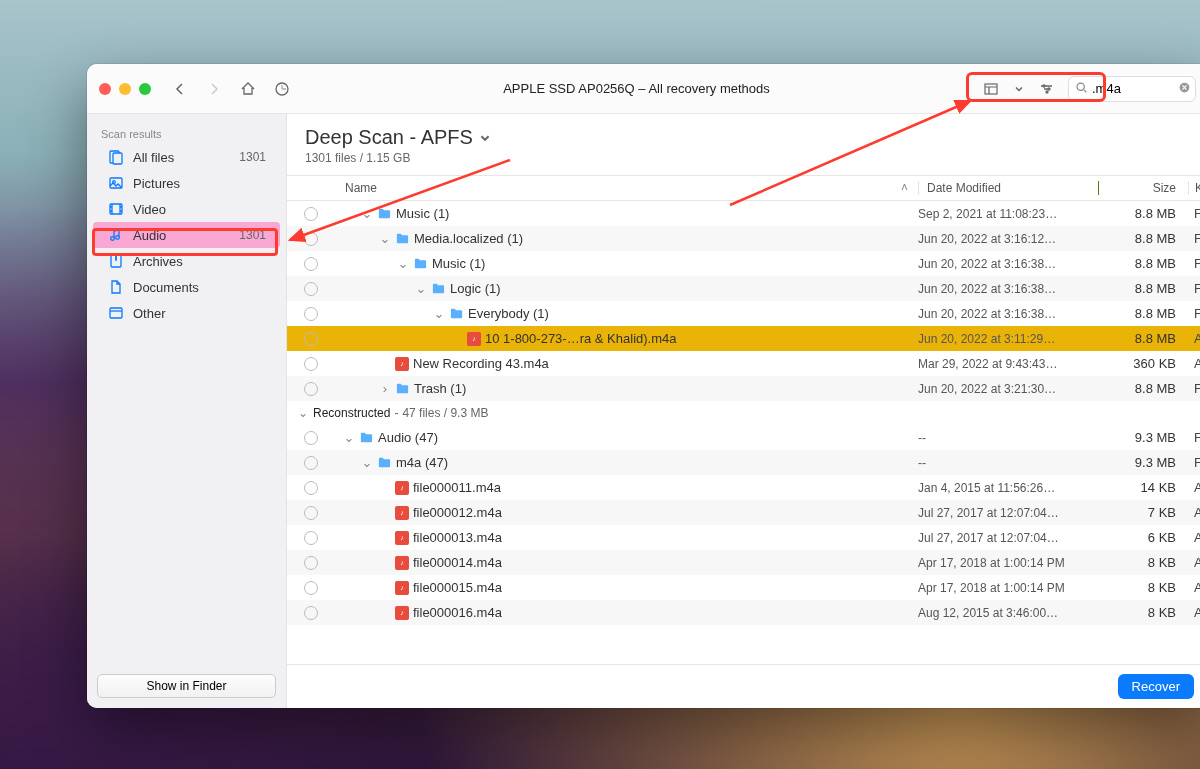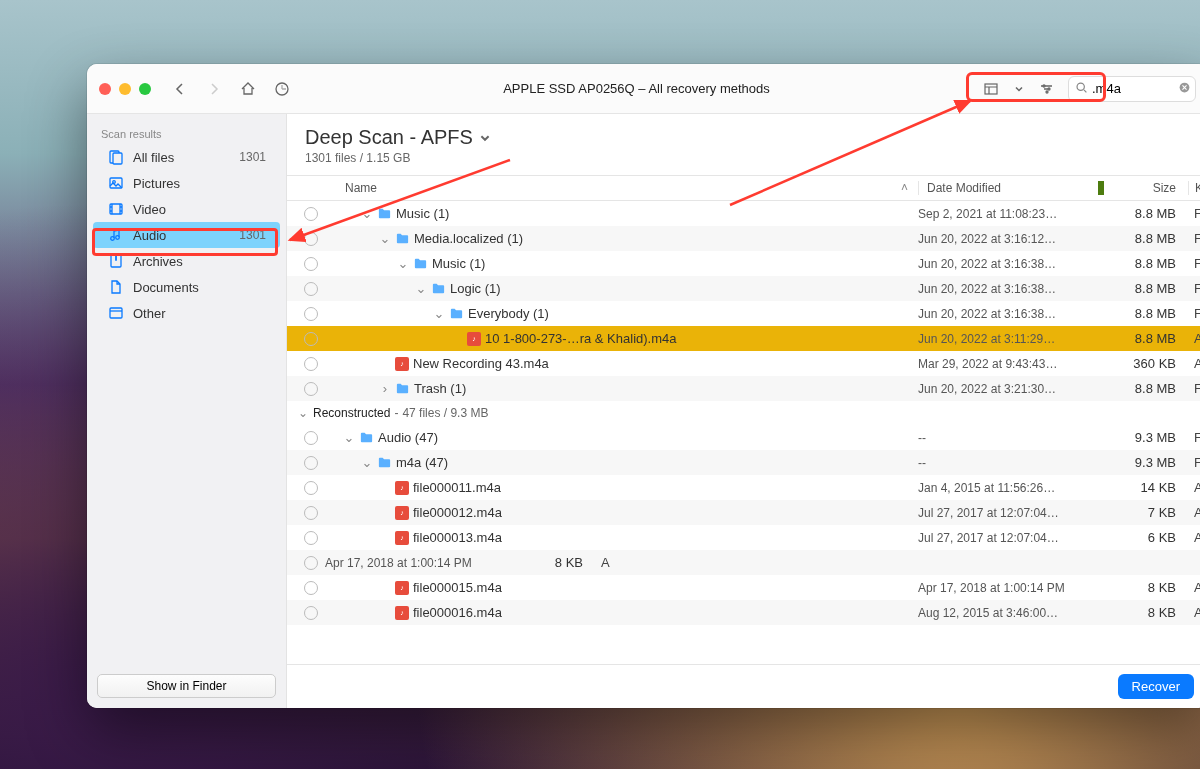--- a/index.html
+++ b/index.html
@@ -71,21 +71,21 @@
     display:flex; flex-direction:column;
     padding-top:8px;
   }
   .sb-header { font-size:11px; color:#888; padding:6px 14px 4px; }
   .sb-item {
     display:flex; align-items:center;
     padding:5px 14px; gap:8px;
     cursor:pointer;
     border-radius:4px; margin:0 6px;
   }
-  .sb-item.selected { background:#7dd3fc; }
+  .sb-item.selected { background:#f9a8d4; }
   .sb-item .ic { width:18px; display:flex; justify-content:center; color:#0a7aff; }
   .sb-item .lab { flex:1; }
   .sb-item .cnt { font-size:12px; color:#666; }
   .sb-highlight {
     position:absolute; border:3px solid #ff3b30; border-radius:4px;
     pointer-events:none;
   }
   .sb-footer {
     margin-top:auto;
     padding:10px;
@@ -104,21 +104,21 @@
 
   .cols {
     display:flex; align-items:center;
     border-top:1px solid #e5e5e5; border-bottom:1px solid #e5e5e5;
     height:26px; font-size:12px; color:#555;
     padding-left: 10px;
   }
   .col-check { width:28px; }
   .col-name { flex:1; padding-left:20px; }
   .col-date { width:180px; border-left:1px solid #e5e5e5; padding-left:8px;}
-  .col-size { width:90px; text-align:right; padding-right:12px; border-left:6px solid #4d7c0f;}
+  .col-size { width:90px; text-align:right; padding-right:12px; border-left:1px solid #4d7c0f;}
   .col-kind { width:20px; border-left:1px solid #e5e5e5; padding-left:6px;}
 
   .list { flex:1; overflow:auto; }
   .row {
     display:flex; align-items:center;
     height:25px; font-size:13px;
     padding-left:10px;
   }
   .row.alt { background:#f7f7f7; }
   .row.sel { background:#eab308; }
@@ -529,20 +529,25 @@
               <span class="m4a-ic">♪</span> 
               <span>file000013.m4a</span>
             </span>
             <span class="dt">Jul 27, 2017 at 12:07:04…</span>
             <span class="sz">6 KB</span>
             <span class="kd">A</span>
           </div>
           <div class="row alt">
             <span class="ck">
               <span></span>
+            </span>
+            <span class="nm" style="padding-left:54px">
+              <span class="disclosure"></span> 
+              <span class="m4a-ic">♪</span> 
+              <span>file000014.m4a</span>
             </span>
             <span class="dt">Apr 17, 2018 at 1:00:14 PM</span>
             <span class="sz">8 KB</span>
             <span class="kd">A</span>
           </div>
           <div class="row">
             <span class="ck">
               <span></span>
             </span>
             <span class="nm" style="padding-left:54px">

